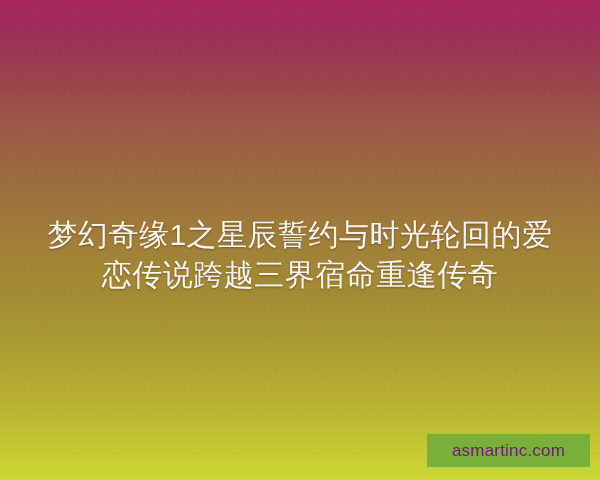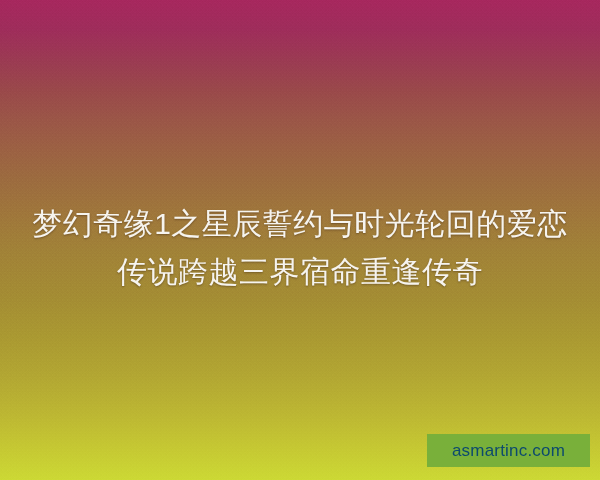--- a/index.html
+++ b/index.html
@@ -56,25 +56,25 @@
     left: 0;
     right: 0;
     top: 200px;
     text-align: center;
     padding: 0 18px;
     box-sizing: border-box;
   }
 
   #title-text {
     display: block;
-    margin: 0;
+    margin: 15px;
     font-family: "Liberation Sans", "DejaVu Sans", sans-serif;
     font-weight: 400;
     font-size: 30px;
-    line-height: 48px;
+    line-height: 40px;
     letter-spacing: 0.5px;
     color: #f6f4ef;
     text-shadow: 0 1px 2px rgba(60, 35, 20, 0.45);
     white-space: normal;
   }
 
   #watermark-badge {
     position: absolute;
     left: 427px;
     top: 434px;
@@ -83,21 +83,21 @@
     background: #79b03a;
     display: flex;
     align-items: center;
     justify-content: center;
   }
 
   #watermark-label {
     font-family: "Liberation Sans", "DejaVu Sans", sans-serif;
     font-size: 17px;
     letter-spacing: 0.2px;
-    color: #0c4a6e;
+    color: #701a75;
     line-height: 1;
   }
 </style>
 </head>
 <body>
 
 <div id="banner">
 
   <div id="grain"></div>
 

